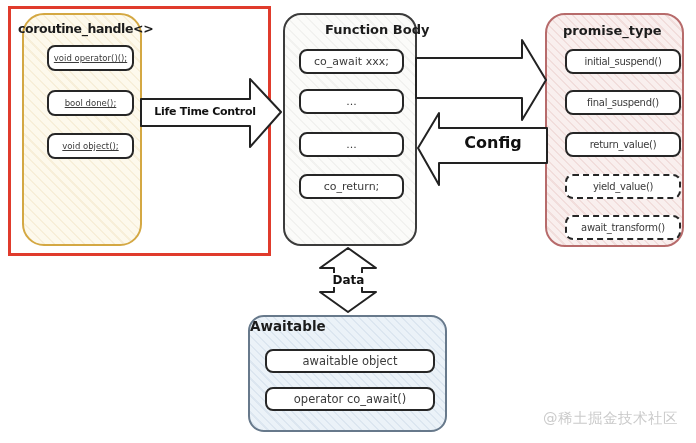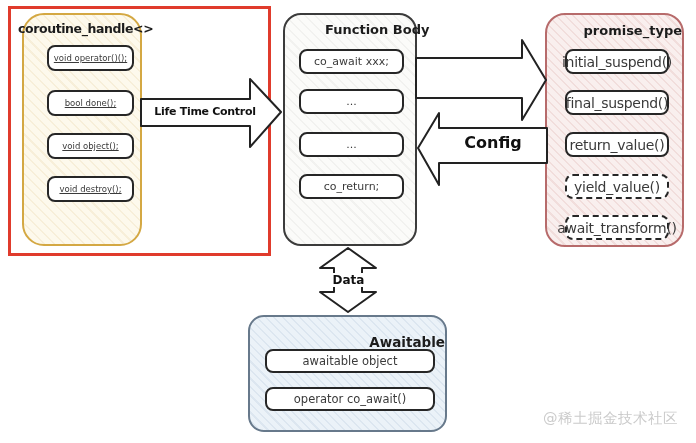--- a/index.html
+++ b/index.html
@@ -11,21 +11,21 @@
 
   
   .red-region {
     position: absolute; left: 8px; top: 6px; width: 263px; height: 250px;
     border: 3px solid #e03b2c; z-index: 1; background: transparent;
   }
 
   
   .panel { position: absolute; z-index: 2; }
   .panel-title {
-    font-weight: bold; text-align: right; color: #1c1c1c; white-space: nowrap;
+    font-weight: bold; text-align: left; color: #1c1c1c; white-space: nowrap;
   }
 
   .coroutine-panel {
     left: 22px; top: 13px; width: 120px; height: 233px;
     border: 2px solid #d4a843; border-radius: 22px;
     background: #fdf9ec;
     background-image: repeating-linear-gradient(45deg, rgba(212,176,100,0.14) 0 1.5px, transparent 1.5px 7px);
   }
   .coroutine-panel .panel-title { padding-top: 6px; font-size: 12.5px; letter-spacing: -0.4px; margin: 0 -6px; }
 
@@ -45,32 +45,32 @@
     background-image: repeating-linear-gradient(45deg, rgba(200,130,125,0.16) 0 1.5px, transparent 1.5px 6px);
   }
   .promise-panel .panel-title { padding-top: 8px; font-size: 13px; padding-left: 16px; }
 
   .awaitable-panel {
     left: 248px; top: 315px; width: 199px; height: 117px;
     border: 2px solid #67798b; border-radius: 16px;
     background: #ebf2f8;
     background-image: repeating-linear-gradient(45deg, rgba(120,150,185,0.13) 0 1.5px, transparent 1.5px 6px);
   }
-  .awaitable-panel .panel-title { padding-top: 17px; font-size: 13.5px; }
+  .awaitable-panel .panel-title { padding-top: 1px; font-size: 13.5px; }
 
   
   .mbox {
     position: absolute; background: #ffffff;
     border: 2px solid #262626; border-radius: 8px;
     display: flex; align-items: center; justify-content: center;
     color: #3a3a3a; white-space: nowrap;
   }
   .coroutine-panel .mbox { left: 23px; width: 87px; height: 26px; font-size: 8.5px; text-decoration: underline; }
   .function-panel .mbox { left: 14px; width: 105px; height: 25px; font-size: 11px; }
-  .promise-panel .mbox { left: 18px; width: 104px; height: 25px; font-size: 14px; letter-spacing: -0.3px; }
+  .promise-panel .mbox { left: 18px; width: 116px; height: 25px; font-size: 10px; letter-spacing: -0.3px; }
   .awaitable-panel .mbox { left: 15px; width: 170px; height: 24px; font-size: 11.5px; }
   .mbox.dashed { border-style: dashed; }
 
   
   .arrow { position: absolute; z-index: 3; overflow: visible; }
   .arrow polygon { fill: #ffffff; stroke: #222222; stroke-width: 2; stroke-linejoin: round; }
 
   .arrow-label {
     position: absolute; z-index: 4; font-weight: bold; color: #111111;
     text-align: center; white-space: nowrap;
@@ -90,21 +90,20 @@
 
 <div class="canvas">
 
   <div class="red-region"></div>
 
   <section class="panel coroutine-panel">
     <div class="panel-title">coroutine_handle&lt;&gt;</div>
     <div class="mbox" style="top:30px">void operator()();</div>
     <div class="mbox" style="top:75px">bool done();</div>
     <div class="mbox" style="top:118px">void object();</div>
-    <div class="mbox" style="top:161px">void destroy();</div>
   </section>
 
   <section class="panel function-panel">
     <div class="panel-title">Function Body</div>
     <div class="mbox" style="top:34px">co_await xxx;</div>
     <div class="mbox" style="top:74px">...</div>
     <div class="mbox" style="top:117px">...</div>
     <div class="mbox" style="top:159px">co_return;</div>
   </section>
 

